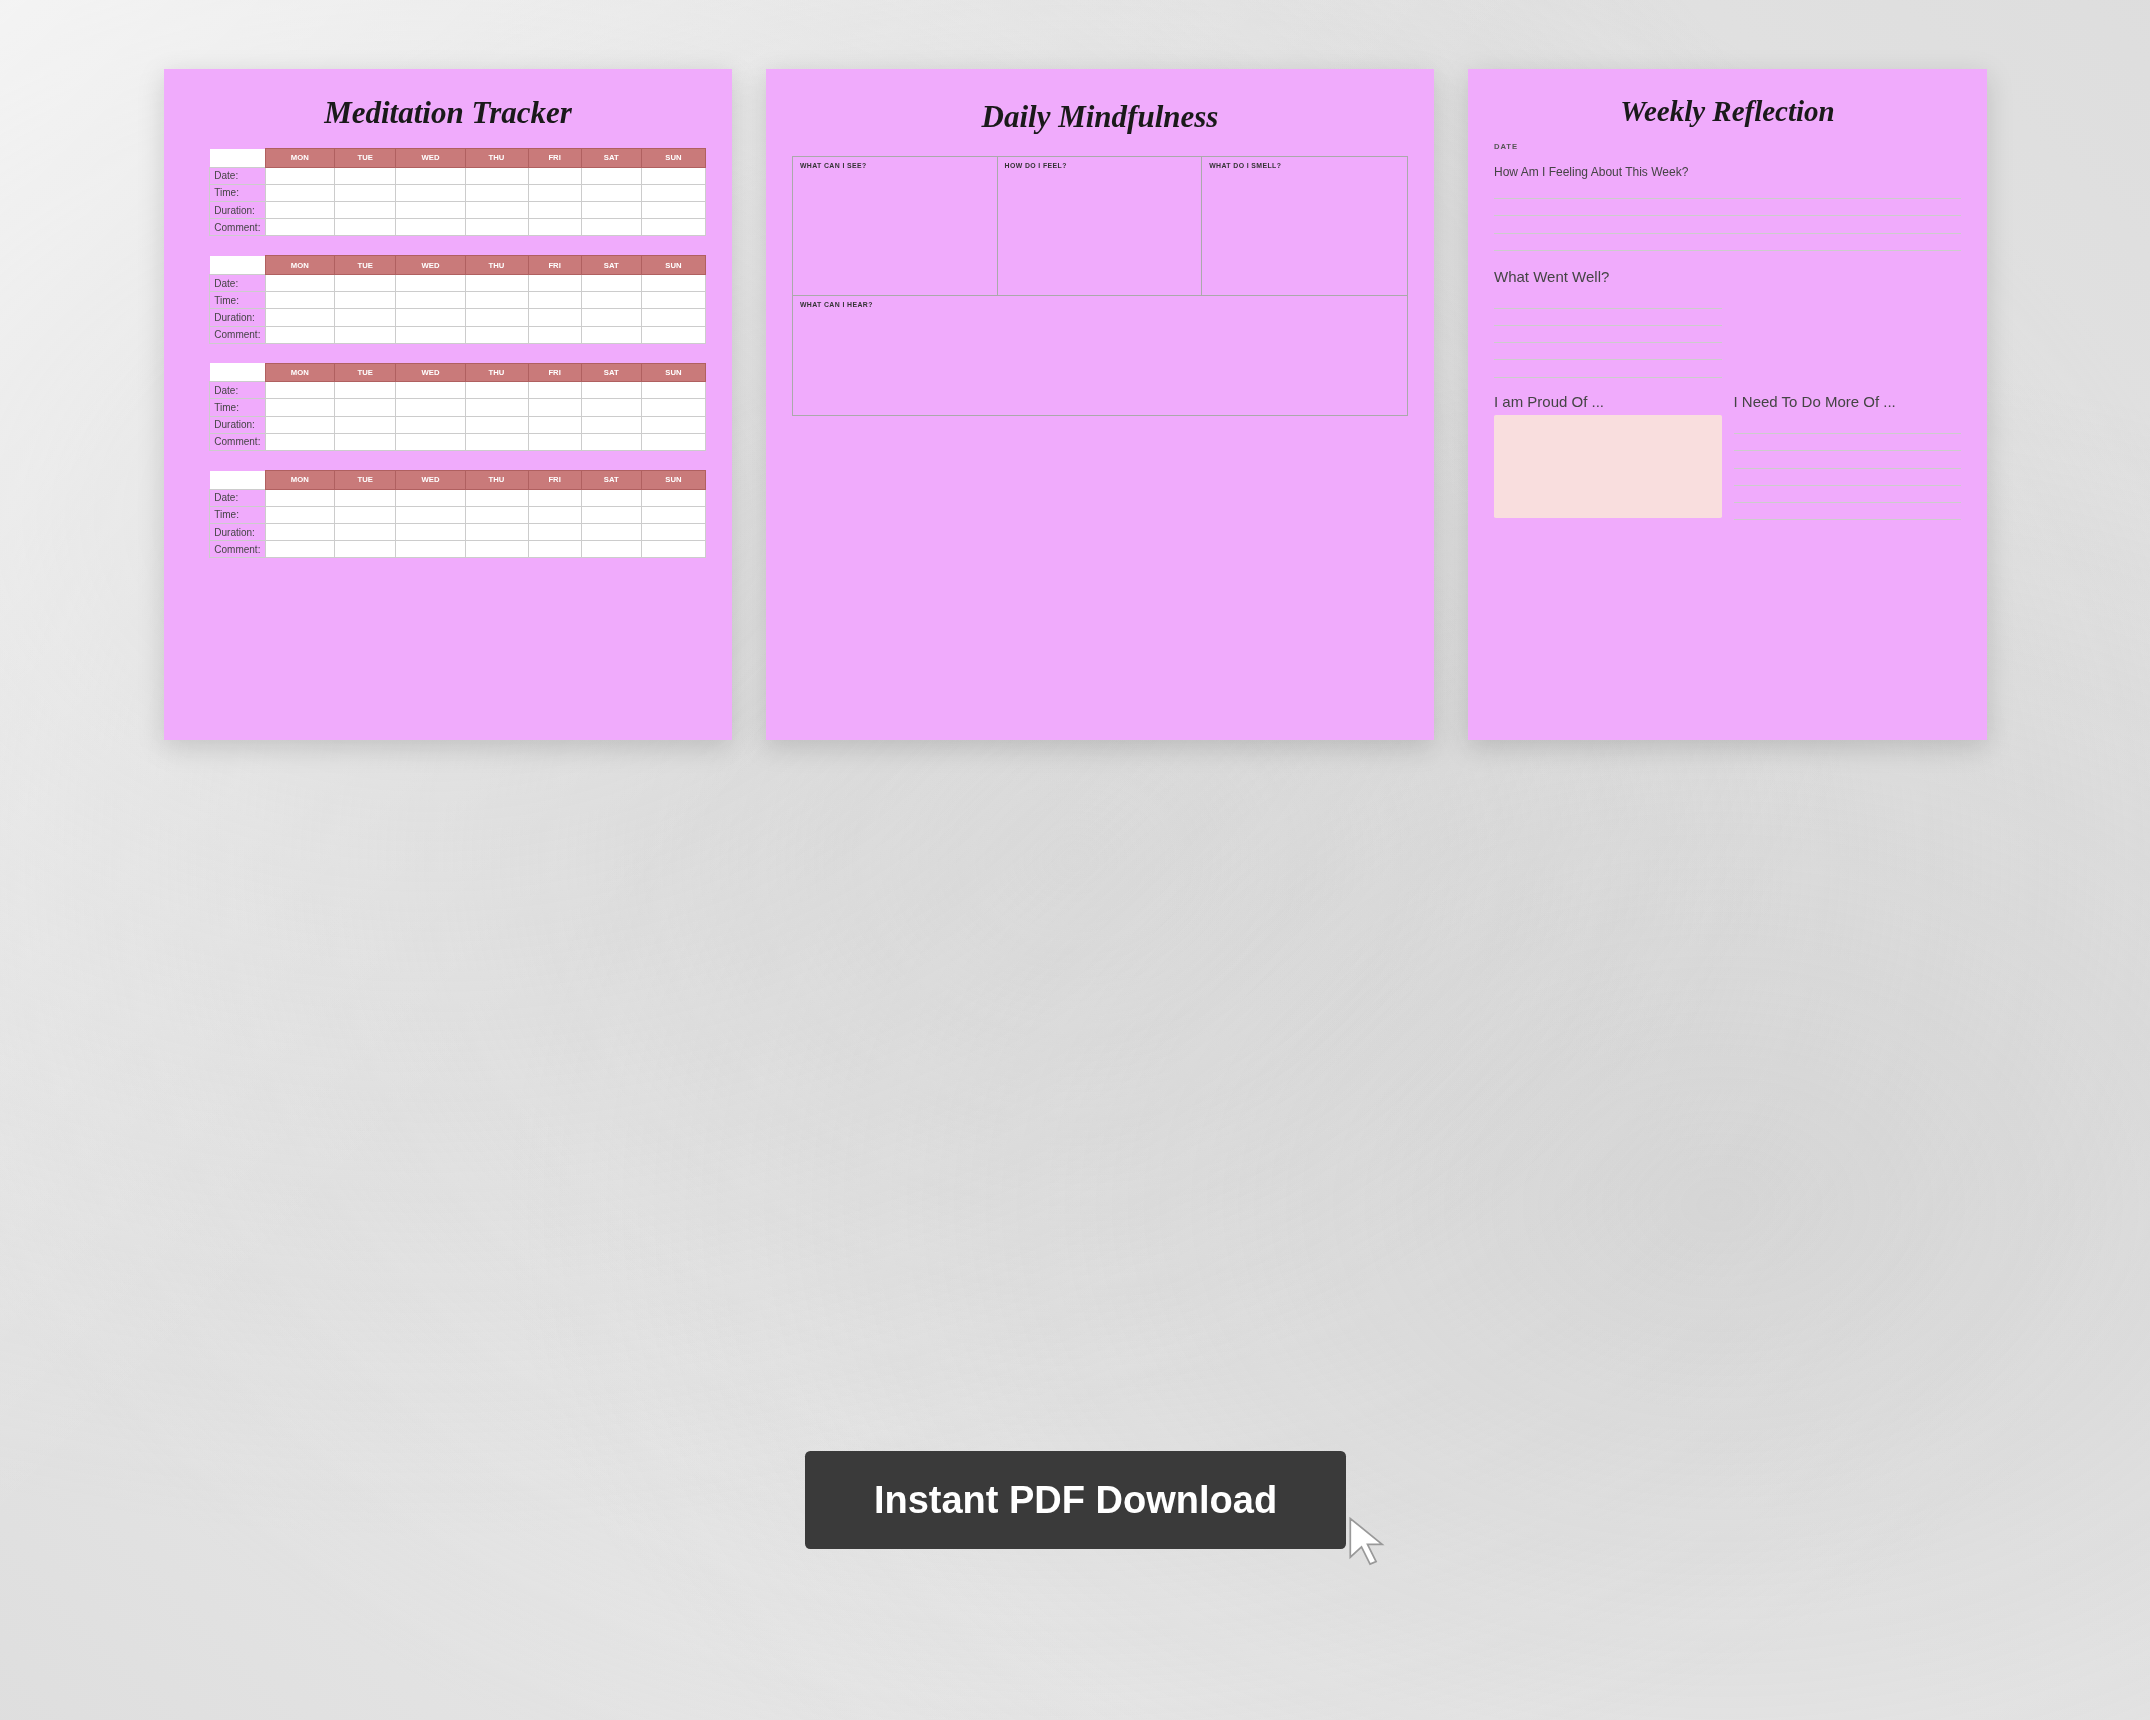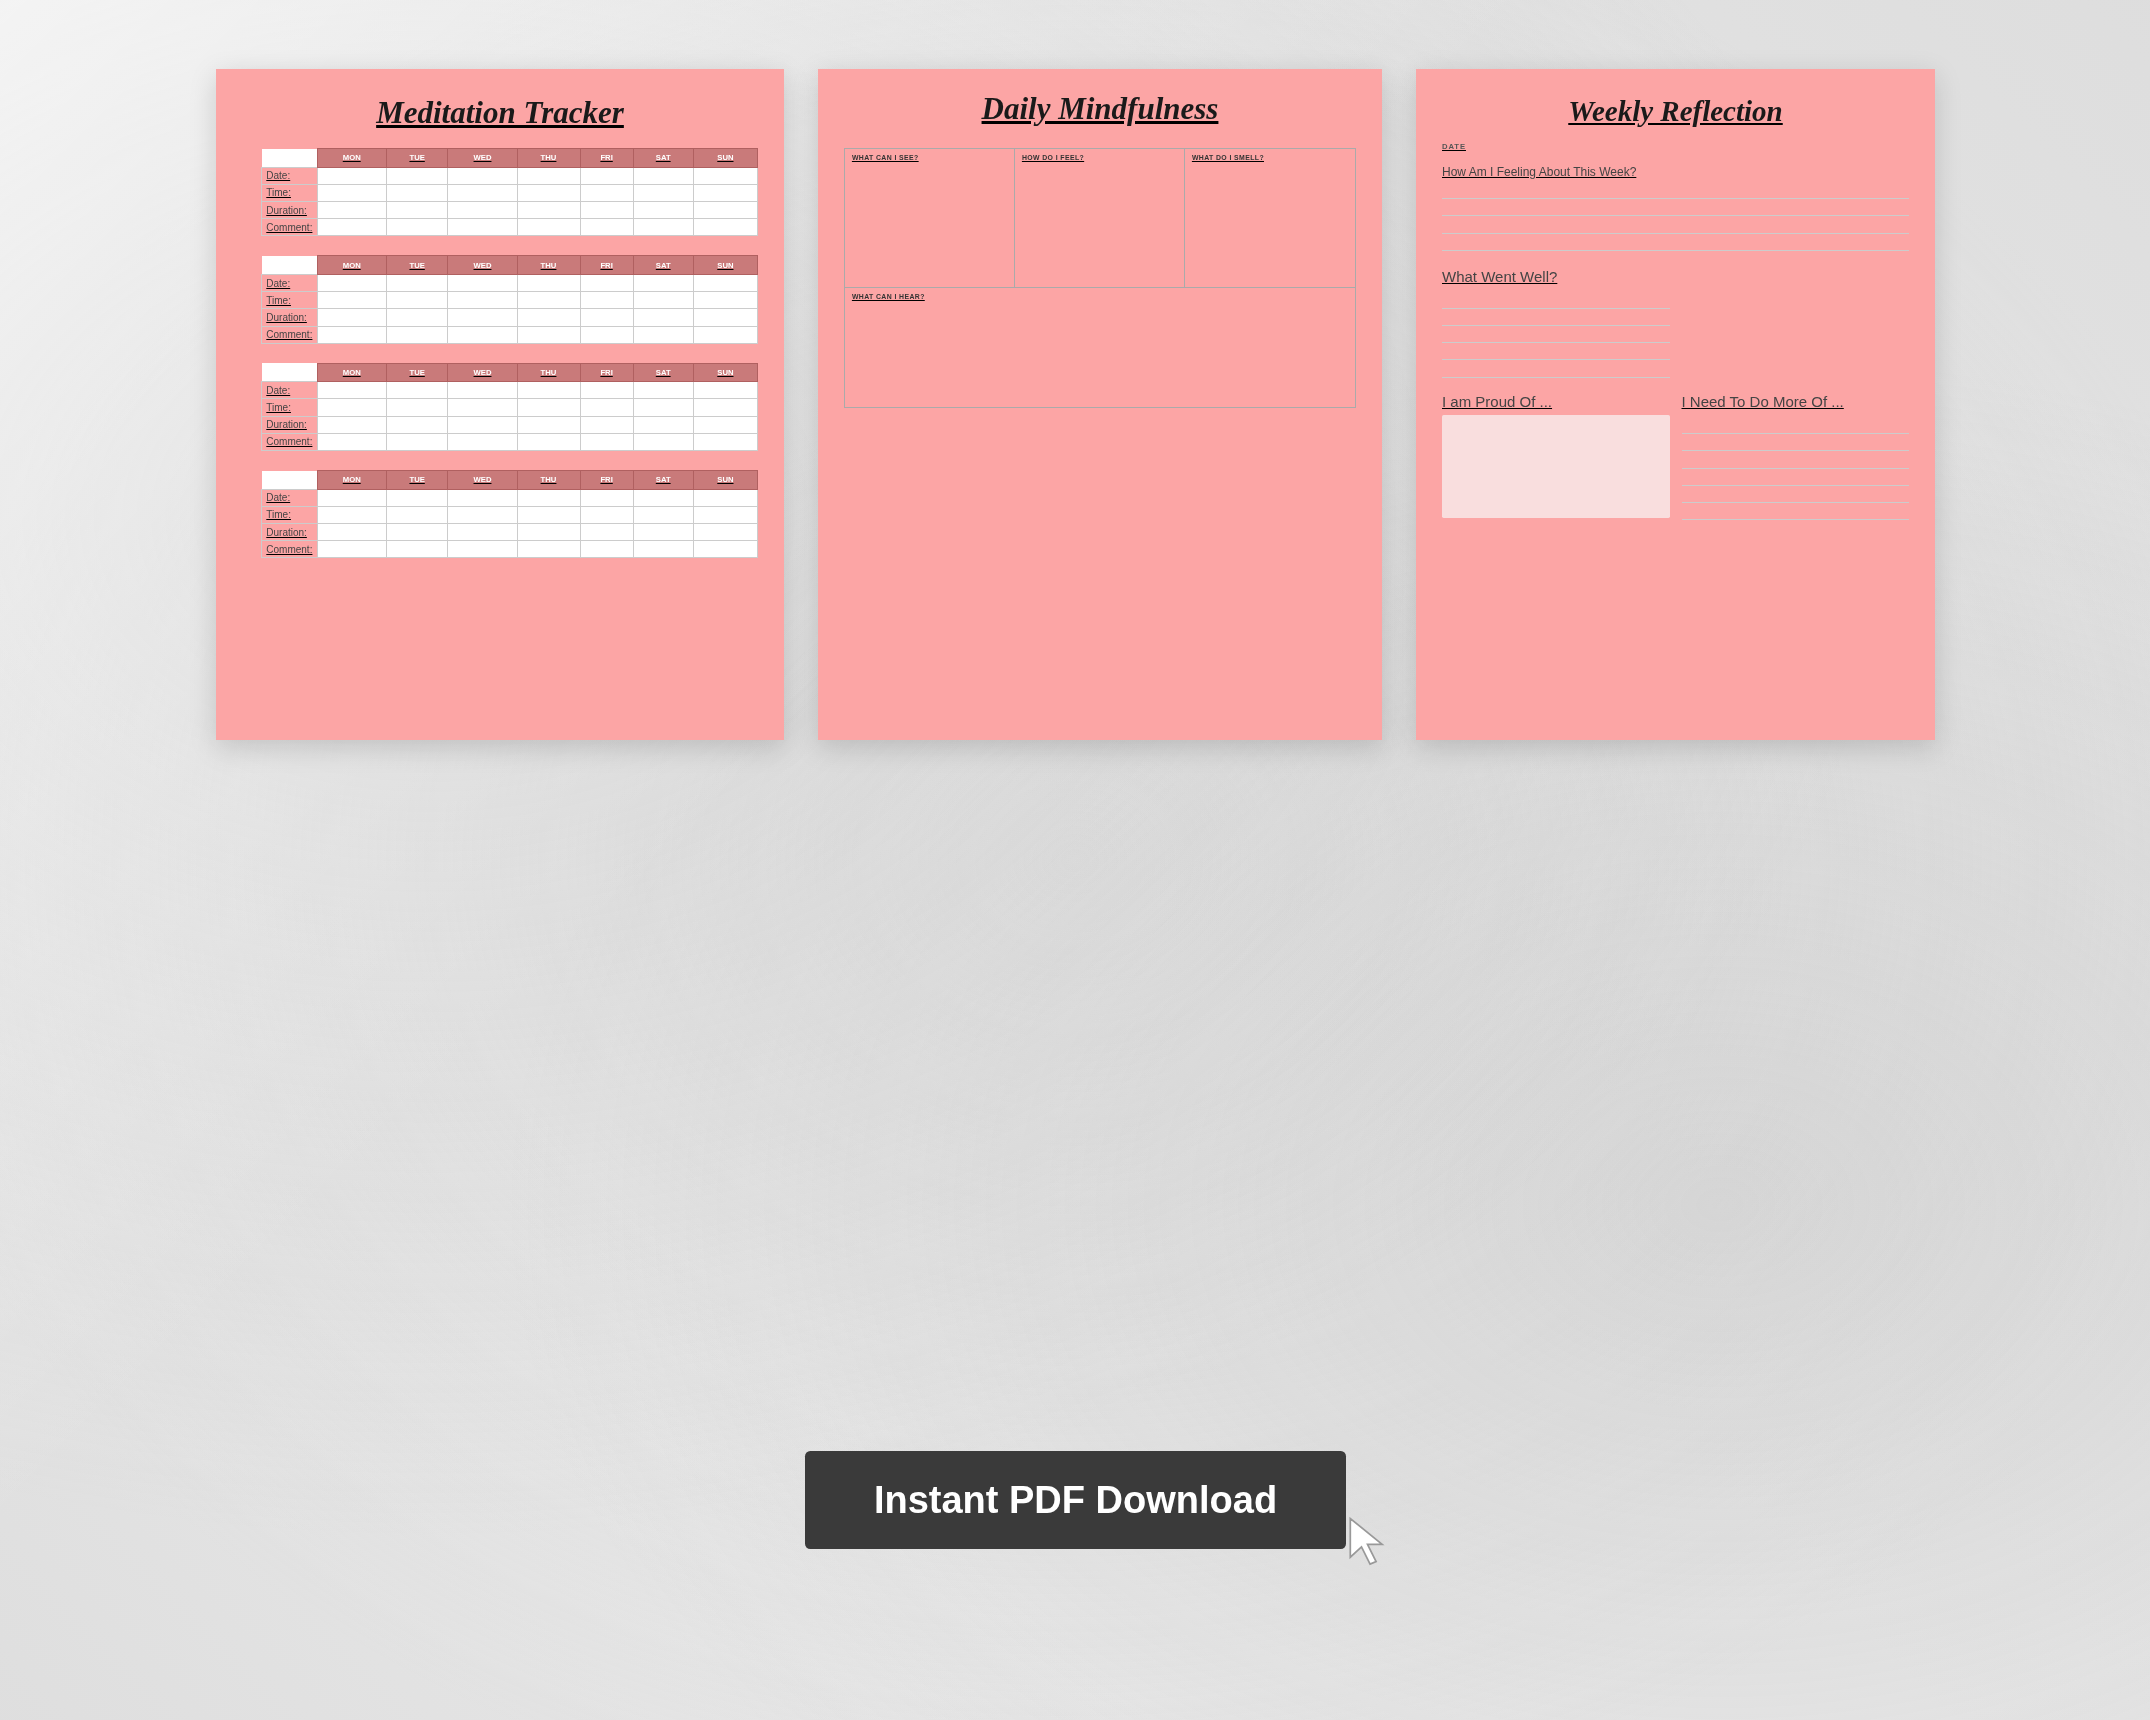--- a/index.html
+++ b/index.html
@@ -34,24 +34,23 @@
       justify-content: center;
       align-items: flex-start;
       gap: 34px;
       padding: 69px 52px 52px;
       position: relative;
       z-index: 1;
     }
 
     
     .page {
-      background: #fca5a5;
+      background: #f0abfc;
       box-shadow: 0 6.9px 26px rgba(0,0,0,0.15);
       position: relative;
-      text-decoration: underline;
     }
 
     
     .page-meditation {
       width: 568px;
       min-height: 671px;
       padding: 26px 26px 34px;
     }
 
     .page-meditation .page-title {
@@ -114,23 +113,23 @@
       padding: 2.6px 4.3px;
       white-space: nowrap;
     }
 
     .tracker-table td.data-cell {
       background: white;
     }
 
     
     .page-mindfulness {
-      width: 564px;
+      width: 668px;
       min-height: 671px;
-      padding: 22px 26px 34px;
+      padding: 30px 26px 34px;
     }
 
     .page-mindfulness .page-title {
       text-align: center;
       font-family: 'Georgia', serif;
       font-size: 31px;
       font-weight: bold;
       font-style: italic;
       color: #1a1a1a;
       margin-bottom: 20.6px;

